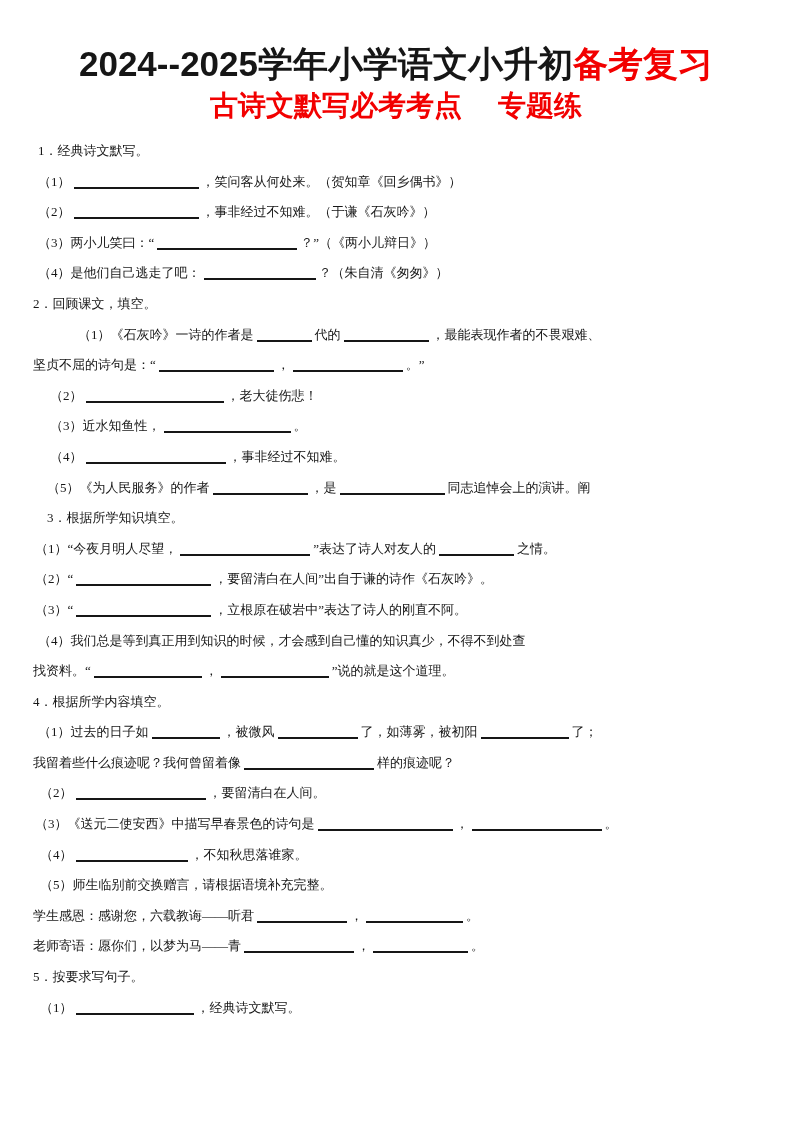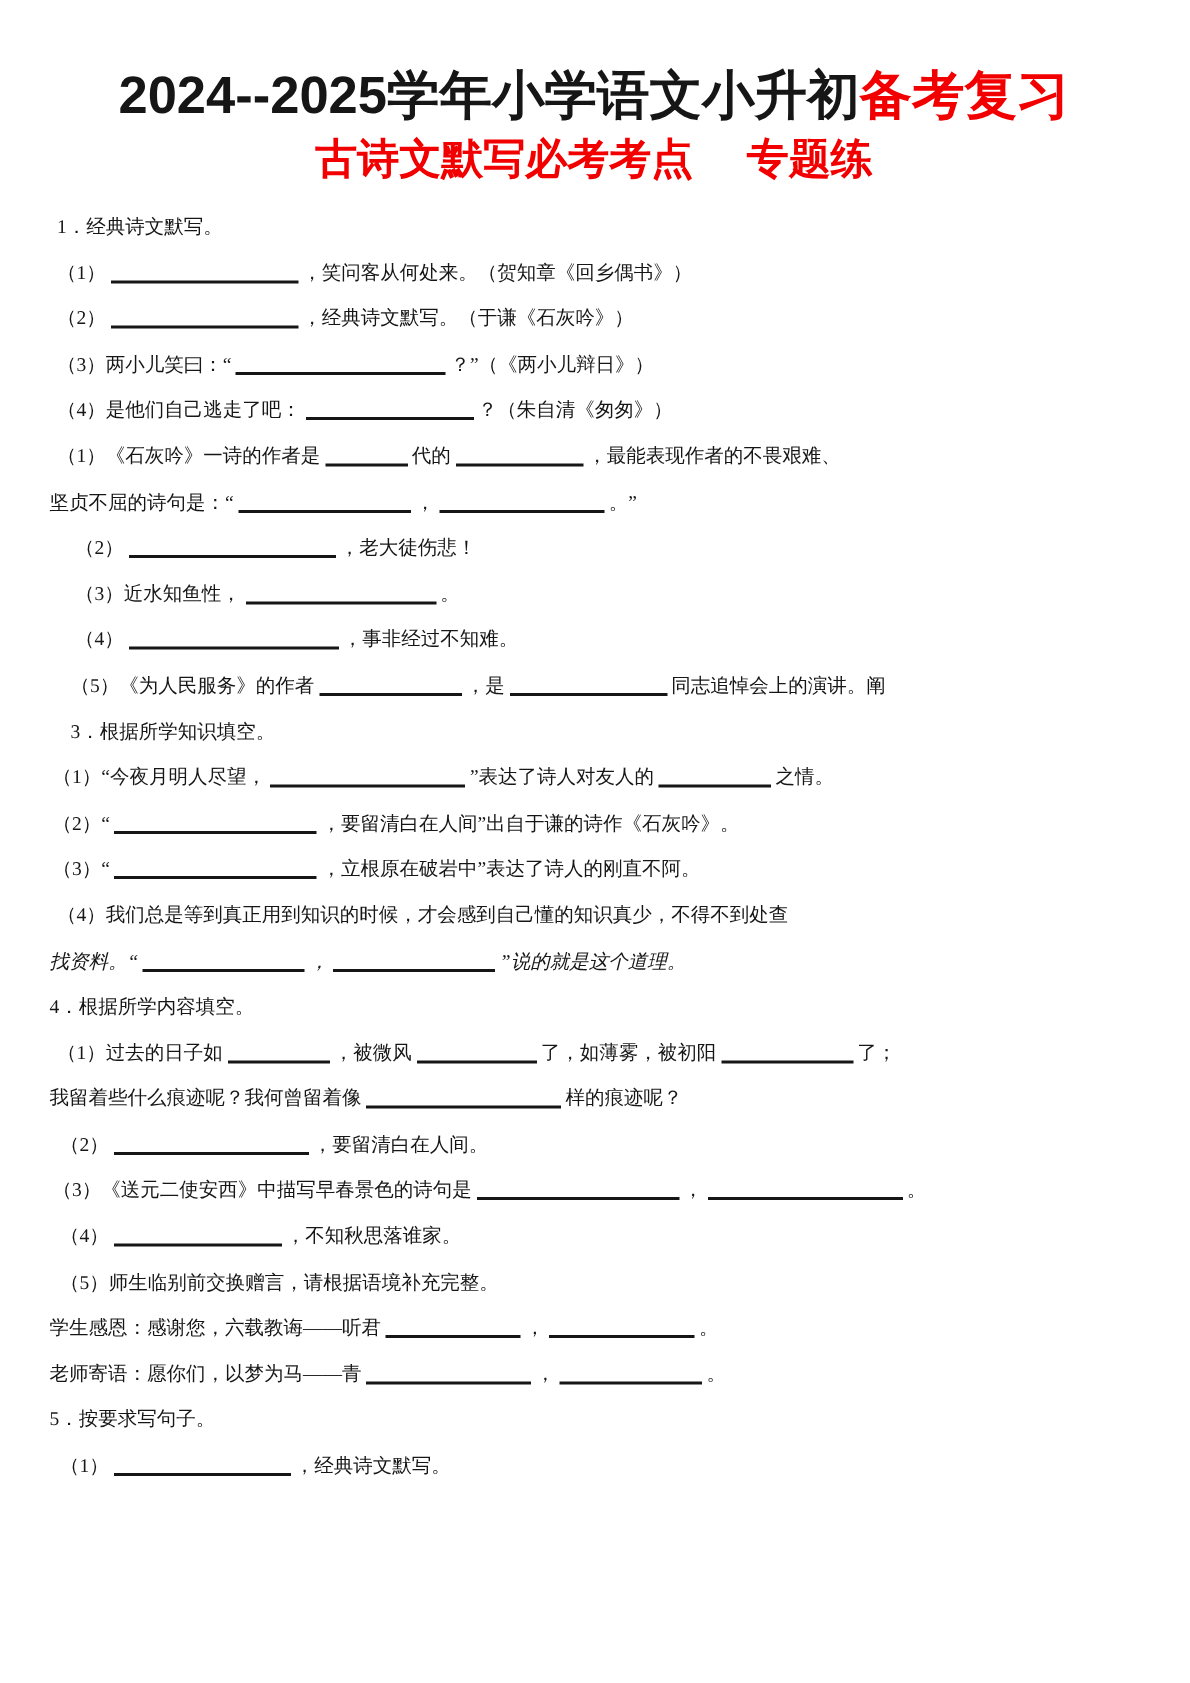--- a/index.html
+++ b/index.html
@@ -58,35 +58,36 @@
 </style>
 </head>
 <body>
 
 <div class="page">
   <h1 class="title"><span>2024--2025学年小学语文小升初</span><span class="red">备考复习</span></h1>
   <h2 class="subtitle red">古诗文默写必考考点　 专题练</h2>
   <div id="lines">
       <div class="line" style="padding-left: 5px;"><span>1．经典诗文默写。</span></div>
       <div class="line" style="padding-left: 5px;"><span>（1）</span><span class="blank" style="width: 125px;"></span><span>，笑问客从何处来。（贺知章《回乡偶书》）</span></div>
-      <div class="line" style="padding-left: 5px;"><span>（2）</span><span class="blank" style="width: 125px;"></span><span>，经典诗文默写。（于谦《石灰吟》）</span></div>
+      <div class="line" style="padding-left: 5px;"><span>（2）</span><span class="blank" style="width: 125px;"></span><span>，事非经过不知难。（于谦《石灰吟》）</span></div>
       <div class="line" style="padding-left: 5px;"><span>（3）两小儿笑曰：“</span><span class="blank" style="width: 140px;"></span><span>？”（《两小儿辩日》）</span></div>
       <div class="line" style="padding-left: 5px;"><span>（4）是他们自己逃走了吧：</span><span class="blank" style="width: 112px;"></span><span>？（朱自清《匆匆》）</span></div>
-      <div class="line" style="padding-left: 5px;"><span>（1）《石灰吟》一诗的作者是</span><span class="blank" style="width: 55px;"></span><span>代的</span><span class="blank" style="width: 85px;"></span><span>，最能表现作者的不畏艰难、</span></div>
+      <div class="line" style="padding-left: 0px;"><span>2．回顾课文，填空。</span></div>
+      <div class="line" style="padding-left: 5px; margin-left: 40px;"><span>（1）《石灰吟》一诗的作者是</span><span class="blank" style="width: 55px;"></span><span>代的</span><span class="blank" style="width: 85px;"></span><span>，最能表现作者的不畏艰难、</span></div>
       <div class="line" style="padding-left: 0px;"><span>坚贞不屈的诗句是：“</span><span class="blank" style="width: 115px;"></span><span>，</span><span class="blank" style="width: 110px;"></span><span>。”</span></div>
       <div class="line" style="padding-left: 17px;"><span>（2）</span><span class="blank" style="width: 138px;"></span><span>，老大徒伤悲！</span></div>
       <div class="line" style="padding-left: 17px;"><span>（3）近水知鱼性，</span><span class="blank" style="width: 127px;"></span><span>。</span></div>
       <div class="line" style="padding-left: 17px;"><span>（4）</span><span class="blank" style="width: 140px;"></span><span>，事非经过不知难。</span></div>
       <div class="line" style="padding-left: 14px;"><span>（5）《为人民服务》的作者</span><span class="blank" style="width: 95px;"></span><span>，是</span><span class="blank" style="width: 105px;"></span><span>同志追悼会上的演讲。阐</span></div>
       <div class="line" style="padding-left: 14px;"><span>3．根据所学知识填空。</span></div>
       <div class="line" style="padding-left: 2px;"><span>（1）“今夜月明人尽望，</span><span class="blank" style="width: 130px;"></span><span>”表达了诗人对友人的</span><span class="blank" style="width: 75px;"></span><span>之情。</span></div>
       <div class="line" style="padding-left: 2px;"><span>（2）“</span><span class="blank" style="width: 135px;"></span><span>，要留清白在人间”出自于谦的诗作《石灰吟》。</span></div>
       <div class="line" style="padding-left: 2px;"><span>（3）“</span><span class="blank" style="width: 135px;"></span><span>，立根原在破岩中”表达了诗人的刚直不阿。</span></div>
       <div class="line" style="padding-left: 5px;"><span>（4）我们总是等到真正用到知识的时候，才会感到自己懂的知识真少，不得不到处查</span></div>
-      <div class="line" style="padding-left: 0px; font-style: italic;"><span>找资料。“</span><span class="blank" style="width: 108px;"></span><span>，</span><span class="blank" style="width: 108px;"></span><span>”说的就是这个道理。</span></div>
+      <div class="line" style="padding-left: 0px;"><span>找资料。“</span><span class="blank" style="width: 108px;"></span><span>，</span><span class="blank" style="width: 108px;"></span><span>”说的就是这个道理。</span></div>
       <div class="line" style="padding-left: 0px;"><span>4．根据所学内容填空。</span></div>
       <div class="line" style="padding-left: 5px;"><span>（1）过去的日子如</span><span class="blank" style="width: 68px;"></span><span>，被微风</span><span class="blank" style="width: 80px;"></span><span>了，如薄雾，被初阳</span><span class="blank" style="width: 88px;"></span><span>了；</span></div>
       <div class="line" style="padding-left: 0px;"><span>我留着些什么痕迹呢？我何曾留着像</span><span class="blank" style="width: 130px;"></span><span>样的痕迹呢？</span></div>
       <div class="line" style="padding-left: 7px;"><span>（2）</span><span class="blank" style="width: 130px;"></span><span>，要留清白在人间。</span></div>
       <div class="line" style="padding-left: 2px;"><span>（3）《送元二使安西》中描写早春景色的诗句是</span><span class="blank" style="width: 135px;"></span><span>，</span><span class="blank" style="width: 130px;"></span><span>。</span></div>
       <div class="line" style="padding-left: 7px;"><span>（4）</span><span class="blank" style="width: 112px;"></span><span>，不知秋思落谁家。</span></div>
       <div class="line" style="padding-left: 7px;"><span>（5）师生临别前交换赠言，请根据语境补充完整。</span></div>
       <div class="line" style="padding-left: 0px;"><span>学生感恩：感谢您，六载教诲——听君</span><span class="blank" style="width: 90px;"></span><span>，</span><span class="blank" style="width: 97px;"></span><span>。</span></div>
       <div class="line" style="padding-left: 0px;"><span>老师寄语：愿你们，以梦为马——青</span><span class="blank" style="width: 110px;"></span><span>，</span><span class="blank" style="width: 95px;"></span><span>。</span></div>
       <div class="line" style="padding-left: 0px;"><span>5．按要求写句子。</span></div>

